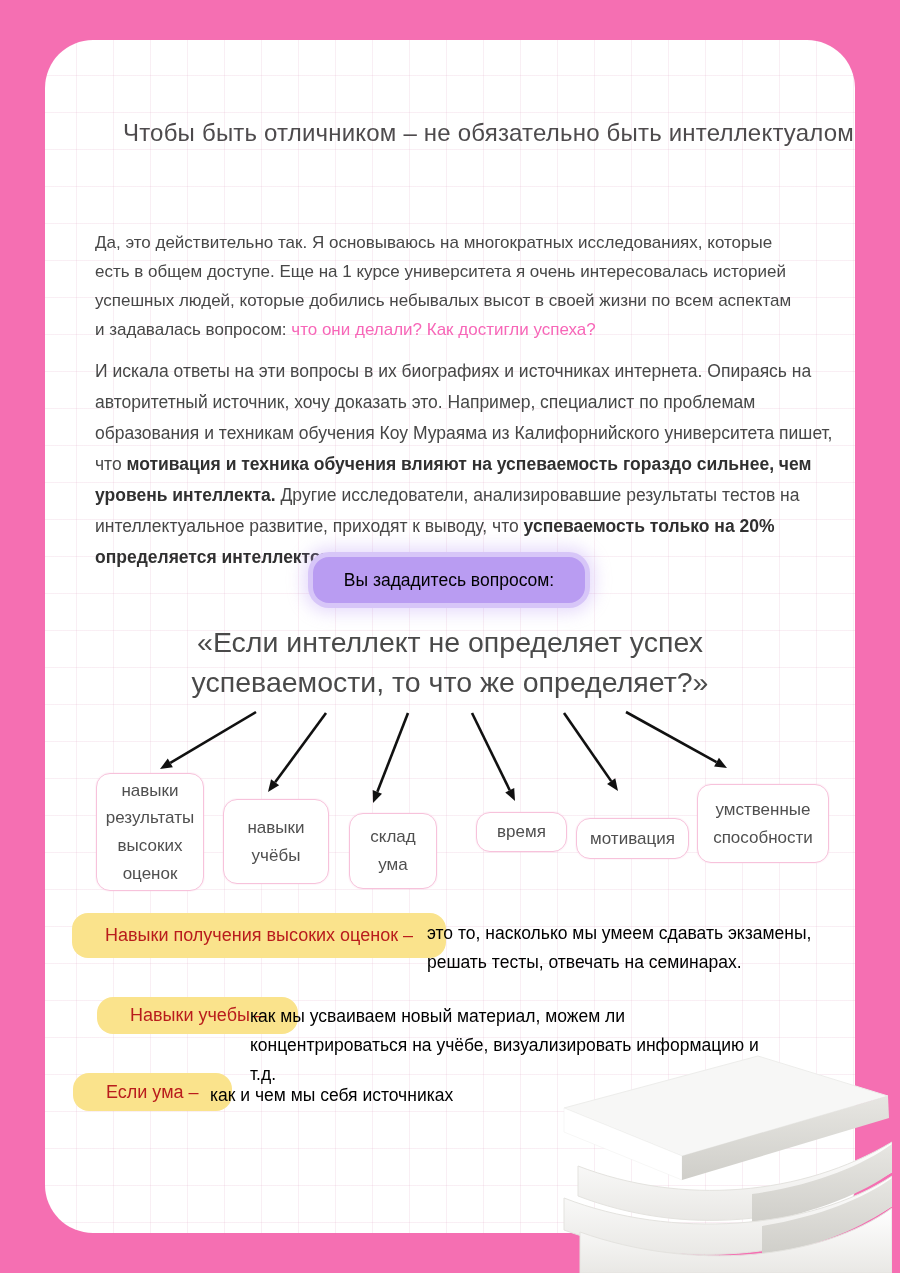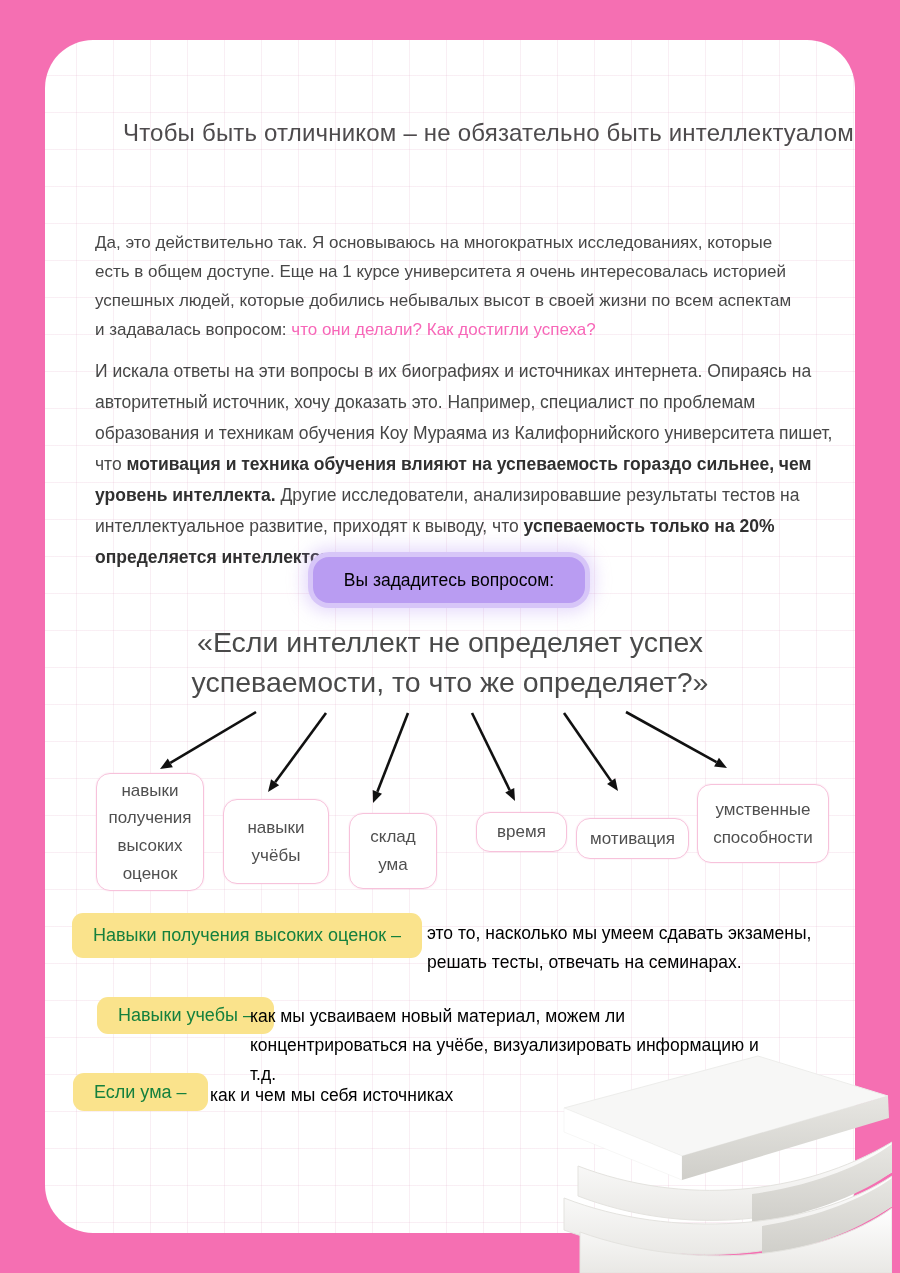--- a/index.html
+++ b/index.html
@@ -60,23 +60,23 @@
     padding:4px;box-sizing:border-box;
     box-shadow:0 0 0 1px rgba(247,194,219,0.15);
   }
   .b1{left:96px;top:773px;width:108px;height:118px;}
   .b2{left:223px;top:799px;width:106px;height:85px;}
   .b3{left:349px;top:813px;width:88px;height:76px;}
   .b4{left:476px;top:812px;width:91px;height:40px;}
   .b5{left:576px;top:818px;width:113px;height:41px;}
   .b6{left:697px;top:784px;width:132px;height:79px;}
   .pill{
-    position:absolute;background:var(--c-yellow);border-radius:11px;
-    color:#15803d;font-size:18px;display:flex;align-items:center;
-    padding:0 21px;white-space:nowrap;
+    position:absolute;background:var(--c-yellow);border-radius:16px;
+    color:#b91c1c;font-size:18px;display:flex;align-items:center;
+    padding:0 33px;white-space:nowrap;
   }
   .p1{left:72px;top:913px;height:45px;}
   .p2{left:73px;top:997px;height:37px;margin-left:24px;}
   .p3{left:73px;top:1073px;height:38px;}
   .def-text{
     position:absolute;color:#000000;font-size:17.5px;line-height:29px;
   }
   .d1{left:427px;top:919px;width:415px;}
   .d2{left:250px;top:1002px;width:525px;}
   .d3{left:210px;top:1081px;width:420px;}
@@ -107,21 +107,21 @@
     <line x1="408" y1="713" x2="377.3493551338594" y2="791.8159439415044" stroke="#111" stroke-width="2.6"></line>
     <polygon points="373,803 372.68933177615287,790.0037126357297 382.0093784915659,793.6281752472792" fill="#111"></polygon>
     <line x1="472" y1="713" x2="509.73167595961326" y2="790.2183135917667" stroke="#111" stroke-width="2.6"></line>
     <polygon points="515,801 505.23930662284937,792.4134486085945 514.2240452963771,788.0231785749388" fill="#111"></polygon>
     <line x1="564" y1="713" x2="611.1694802540363" y2="781.1336937002746" stroke="#111" stroke-width="2.6"></line>
     <polygon points="618,791 607.0585192958174,783.9797435944262 615.2804412122553,778.2876438061231" fill="#111"></polygon>
     <line x1="626" y1="712" x2="716.5052150398698" y2="762.1811093290366" stroke="#111" stroke-width="2.6"></line>
     <polygon points="727,768 714.0806772603017,766.5539363957575 718.9297528194378,757.8082822623157" fill="#111"></polygon>
   </svg>
 
-<div class="dbox b1">навыки получения высоких оценок</div>
+<div class="dbox b1">навыки результаты высоких оценок</div>
 <div class="dbox b2">навыки учёбы</div>
 <div class="dbox b3">склад ума</div>
 <div class="dbox b4">время</div>
 <div class="dbox b5">мотивация</div>
 <div class="dbox b6">умственные способности</div>
 
 <div class="pill p1">Навыки получения высоких оценок –</div>
 <div class="def-text d1">это то, насколько мы умеем сдавать экзамены, решать тесты, отвечать на семинарах.</div>
 
 <div class="pill p2">Навыки учебы –</div>

